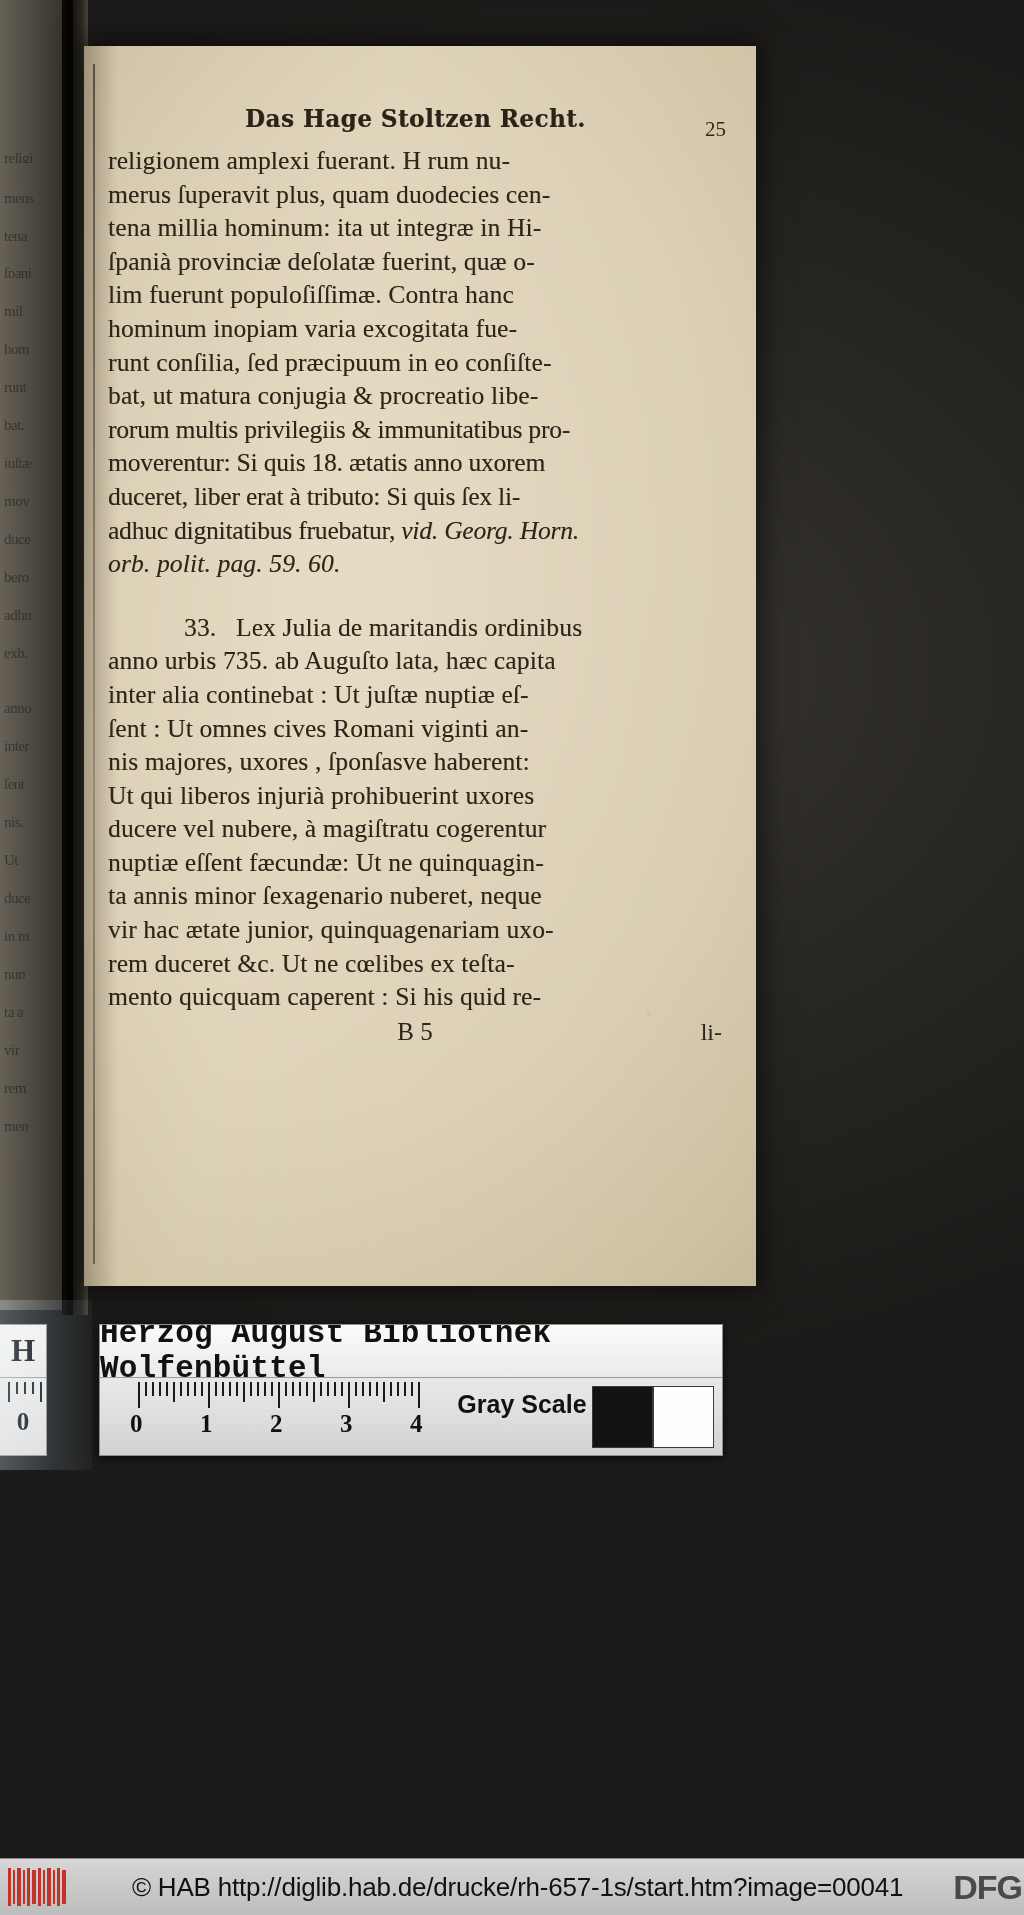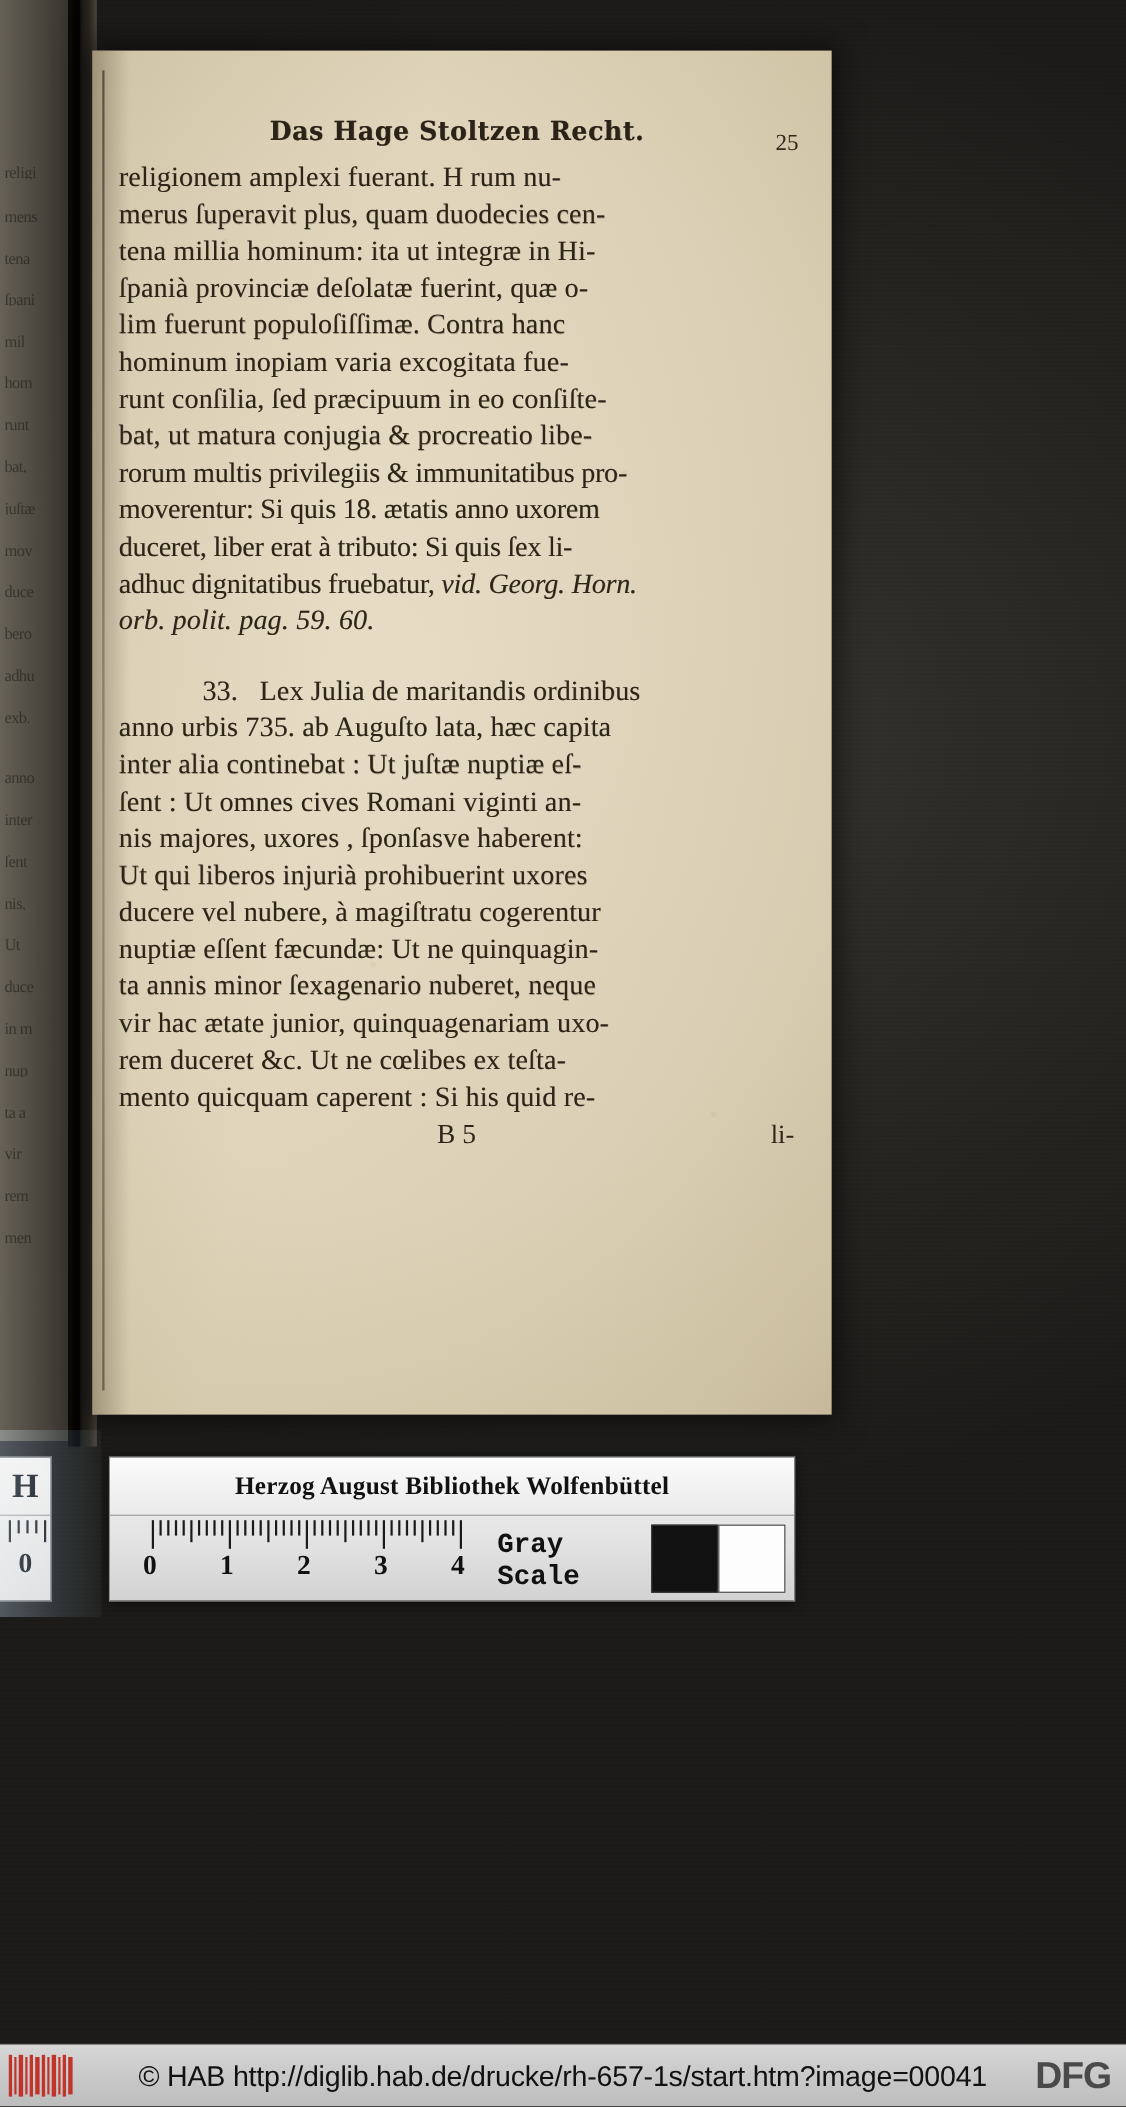--- a/index.html
+++ b/index.html
@@ -181,23 +181,23 @@
     background: linear-gradient(180deg,#f2f2f2 0%, #e4e4e4 55%, #d2d2d2 100%);
     border: 1px solid #8e8e8e;
     box-shadow: 0 2px 10px rgba(0,0,0,.6);
     overflow: hidden;
   }
   .target-title {
     height: 52px;
     display: flex;
     align-items: center;
     justify-content: center;
-    font-family: Liberation Serif, serif;
+    font-family: Liberation Mono, monospace;
     font-weight: bold;
-    font-size: 23px;
+    font-size: 31px;
     color: #111;
     letter-spacing: .2px;
     border-bottom: 1px solid #9a9a9a;
     background: linear-gradient(180deg,#fbfbfb,#eaeaea);
   }
   .target-lower {
     display: flex;
     height: 77px;
   }
   .ruler-wrap {
@@ -232,21 +232,21 @@
     font-size: 25px;
     color: #111;
   }
   .grayscale-label {
     width: 140px;
     display: flex;
     align-items: flex-start;
     justify-content: center;
     padding-top: 12px;
     box-sizing: border-box;
-    font-family: Liberation Mono, monospace;
+    font-family: Liberation Sans, sans-serif;
     font-weight: bold;
     font-size: 25px;
     color: #111;
   }
   .patch-wrap {
     width: 130px;
     display: flex;
     align-items: center;
     padding: 6px 8px 6px 0;
     box-sizing: border-box;
@@ -328,21 +328,21 @@
   .barcode i:nth-child(3n) { width: 4px; }
   .credit-text {
     flex: 1;
     text-align: center;
     font-family: "Liberation Sans", sans-serif;
     font-size: 26px;
     color: #111;
     letter-spacing: -0.2px;
   }
   .dfg-logo {
-    margin-right: 14px;
+    margin-right: 2px;
     font-family: "Liberation Sans", sans-serif;
     font-weight: bold;
     font-size: 34px;
     color: #4a4a4a;
     letter-spacing: -1px;
   }
 </style>
 </head>
 <body>
 

